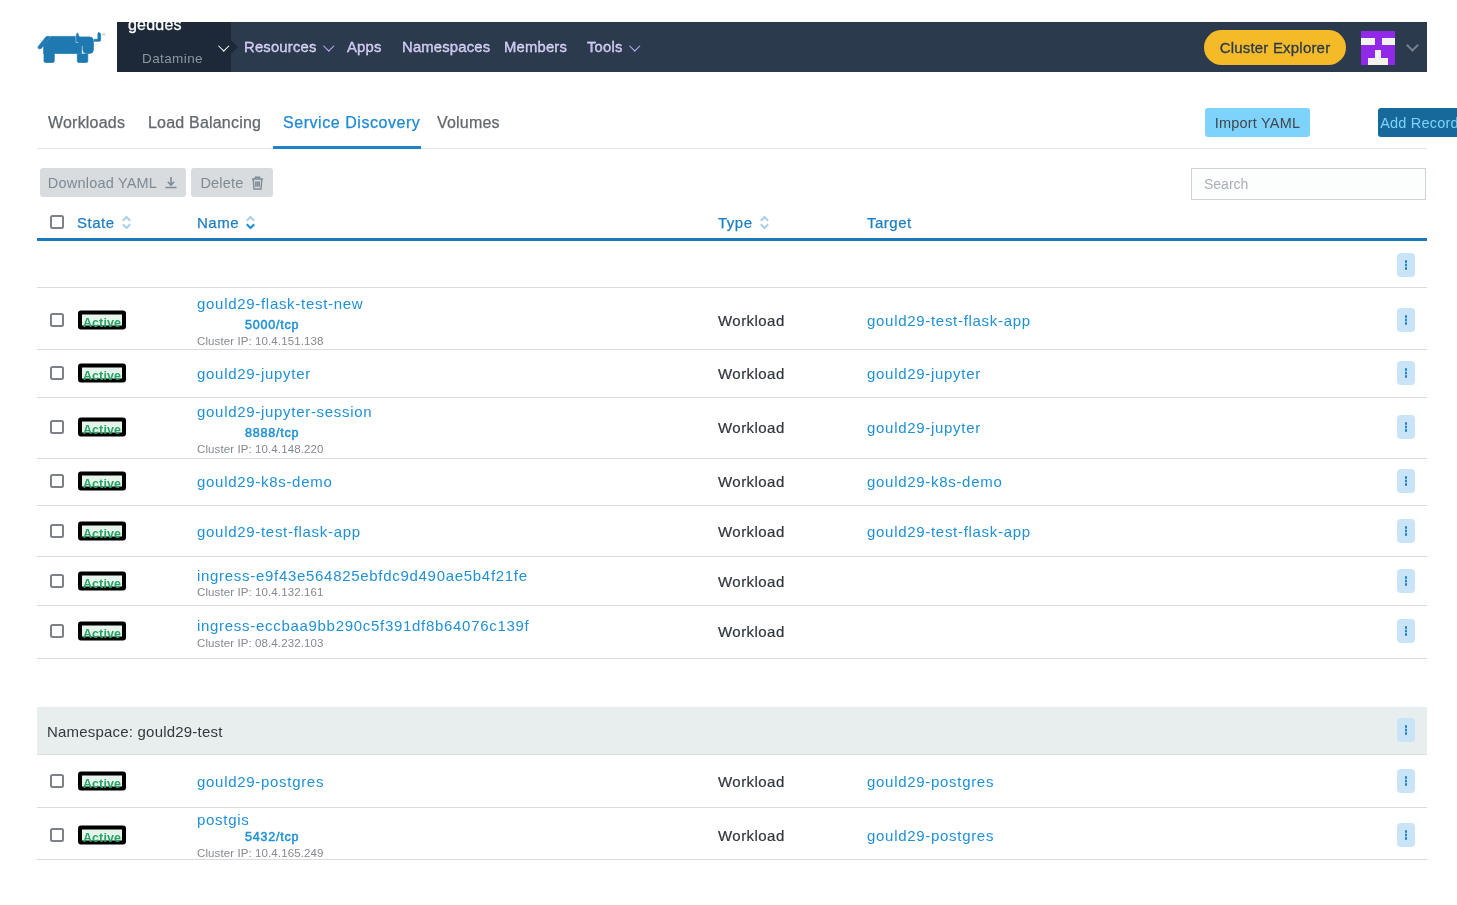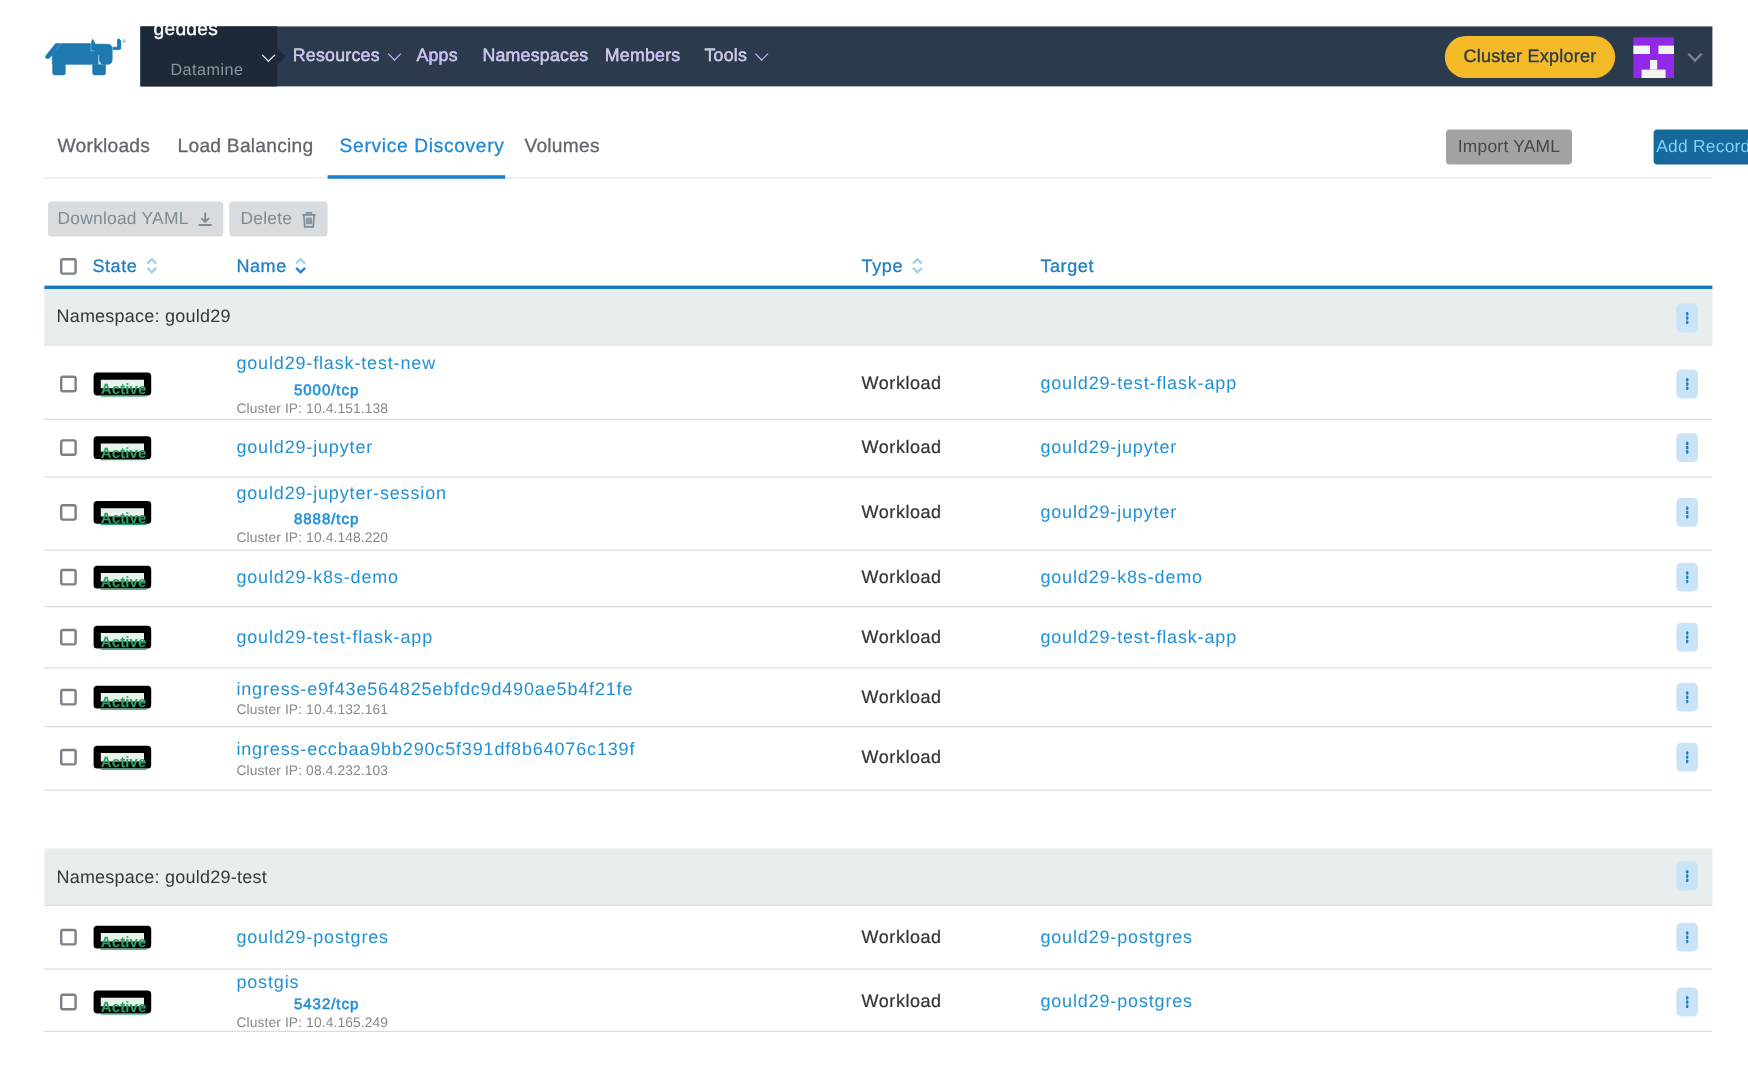--- a/index.html
+++ b/index.html
@@ -18,21 +18,21 @@
      border-top:7.5px solid transparent; border-bottom:7.5px solid transparent; border-left:7px solid #1d2938; }
   .menuitem { color:#c4b5fd; font-size:14.8px; -webkit-text-stroke:0.3px #f2f4f6; }
   .chev { display:inline-block; width:7.5px; height:7.5px; border-right:1.8px solid currentColor; border-bottom:1.8px solid currentColor; transform:rotate(45deg); margin-left:8px; margin-bottom:2.5px; }
   
   .tab { font-size:16px; color:#61676c; -webkit-text-stroke:0.25px currentColor; }
   .tab.active { color:#2089d5; letter-spacing:0.55px; }
   
   .btn { position:absolute; border-radius:3px; font-size:14.5px; display:flex; align-items:center; justify-content:center; }
   
   .cb { position:absolute; width:14px; height:14px; border:2px solid #7b8187; border-radius:2.5px; background:#fff; transform:translateY(-50%); }
-  .badge { position:absolute; transform:translateY(-50%); width:48px; height:19px; background:#e7f4ec; border:6px solid #000000; border-radius:3px; color:#27a465; font-size:12.5px; font-weight:bold; text-align:center; line-height:17px; letter-spacing:0.1px;text-decoration:underline; }
+  .badge { position:absolute; transform:translateY(-50%); width:48px; height:19px; background:#e7f4ec; border:4px solid #000000; border-radius:3px; color:#27a465; font-size:12.5px; font-weight:bold; text-align:center; line-height:17px; letter-spacing:0.1px; }
   .link { color:#2191d6; }
   .name { font-size:15px; letter-spacing:0.7px; }
   .port { font-size:12.5px; font-weight:normal; -webkit-text-stroke:0.5px currentColor; letter-spacing:0.8px;padding-left:48px; }
   .ip { font-size:11.5px; color:#84898e; letter-spacing:0.1px; }
   .type { font-size:15px; color:#30363b; letter-spacing:0.45px; -webkit-text-stroke:0.2px #30363b; }
   #search::placeholder { color:#a9b0b6; }
   .sep { position:absolute; left:37px; width:1390px; height:1px; background:#d9dcde; }
   .nsbar { position:absolute; left:37px; width:1390px; height:46px; background:#e8edee; }
   .nsbar .lbl { position:absolute; left:10px; top:50%; transform:translateY(-50%); font-size:15px; color:#33393e; }
   .dots { position:absolute; left:1397px; width:18px; height:24px; background:#c9e4f6; border-radius:4px; transform:translateY(-50%); }
@@ -78,53 +78,51 @@
     <div class="chev" style="position:absolute; left:1283px; top:18.5px; width:9px; height:9px; border-width:2.2px; color:#77828c;"></div>
   </div>
 
   <div class="vc tab" style="left:48px; top:123px;">Workloads</div>
   <div class="vc tab" style="left:148px; top:123px;">Load Balancing</div>
   <div class="vc tab active" style="left:283px; top:123px;">Service Discovery</div>
   <div class="vc tab" style="left:437px; top:123px;">Volumes</div>
   <div class="abs" style="left:37px; top:148px; width:1390px; height:1px; background:#e4e7e9;"></div>
   <div class="abs" style="left:273px; top:146px; width:148px; height:3px; background:#1f83cc;"></div>
 
-  <div class="btn" style="left:1205px; top:108px; width:105px; height:29px; background:#a3a3a3; color:#41474c;">Import YAML</div>
+  <div class="btn" style="left:1205px; top:108px; width:105px; height:29px; background:#7dd3fc; color:#41474c;">Import YAML</div>
   <div class="btn" style="left:1378px; top:108px; width:83px; height:29px; background:#17699c; color:#7dd3fc;">Add Record</div>
 
   <div class="btn" style="left:40px; top:168px; width:146px; height:29px; background:#d8dcdf; color:#7f8a92;">Download YAML
     <svg style="margin-left:7px" width="14" height="14" viewBox="0 0 14 14" fill="none" stroke="#7f8a92" stroke-width="1.6">
       <path d="M7 1 V8.5 M3.8 5.8 L7 9 L10.2 5.8 M1.5 11.5 H12.5"></path>
     </svg>
   </div>
   <div class="btn" style="left:191px; top:168px; width:82px; height:29px; background:#d8dcdf; color:#7f8a92;">Delete
     <svg style="margin-left:7px" width="13" height="14" viewBox="0 0 13 14" fill="none" stroke="#7f8a92" stroke-width="1.4">
       <path d="M1 3 H12 M2.2 3 L3 13 H10 L10.8 3 M4.5 3 V1.3 H8.5 V3 M4.8 5.2 V10.8 M6.5 5.2 V10.8 M8.2 5.2 V10.8"></path>
     </svg>
   </div>
+  <input id="search" style="position: absolute; left: 1191px; top: 168px; width: 235px; height: 32px; border: 1px solid rgb(206, 211, 216); background: rgb(252, 253, 253); border-radius: 0px; font-family: inherit; font-size: 14px; padding-left: 12px; color: rgb(65, 71, 76); outline: none;" placeholder="Search">
 
   <div class="cb" style="left:50px; top:222px;"></div>
   <div class="vc" style="left:77px; top:222px; color:#1f7ec2; font-size:15px; letter-spacing:0.5px; -webkit-text-stroke:0.25px #1f7ec2;">State<svg class="sorti" width="11" height="14" viewBox="0 0 11 14" fill="none">
         <path d="M1.8,5.2 L5.5,1.5 L9.2,5.2" stroke="#a9cfe9" stroke-width="2"></path>
         <path d="M1.8,8.8 L5.5,12.5 L9.2,8.8" stroke="#a9cfe9" stroke-width="2"></path>
       </svg></div>
   <div class="vc" style="left:197px; top:222px; color:#1f7ec2; font-size:15px; letter-spacing:0.5px; -webkit-text-stroke:0.25px #1f7ec2;">Name<svg class="sorti" width="11" height="14" viewBox="0 0 11 14" fill="none">
         <path d="M1.8,5.2 L5.5,1.5 L9.2,5.2" stroke="#a9cfe9" stroke-width="2"></path>
         <path d="M1.8,8.8 L5.5,12.5 L9.2,8.8" stroke="#2089d5" stroke-width="2"></path>
       </svg></div>
   <div class="vc" style="left:718px; top:222px; color:#1f7ec2; font-size:15px; letter-spacing:0.5px; -webkit-text-stroke:0.25px #1f7ec2;">Type<svg class="sorti" width="11" height="14" viewBox="0 0 11 14" fill="none">
         <path d="M1.8,5.2 L5.5,1.5 L9.2,5.2" stroke="#a9cfe9" stroke-width="2"></path>
         <path d="M1.8,8.8 L5.5,12.5 L9.2,8.8" stroke="#a9cfe9" stroke-width="2"></path>
       </svg></div>
   <div class="vc" style="left:867px; top:222px; color:#1f7ec2; font-size:15px; letter-spacing:0.5px; -webkit-text-stroke:0.25px #1f7ec2;">Target</div>
   <div class="abs" style="left:37px; top:238px; width:1390px; height:3px; background:#1d77bb;"></div>
 
-  <div class="nsbar" style="top:241px;">
-      <span class="lbl">Namespace: gould29</span>
-    </div>
   <div class="dots" style="top:265px;"></div>
   <div class="sep" style="top:287px;"></div>
 
   <div class="cb" style="left:50px; top:320px;"></div>
   <div class="badge" style="left:78px; top:320px;">Active</div>
   <div class="vc link name" style="left:197px; top:303px;">gould29-flask-test-new</div>
   <div class="vc link port" style="left:197px; top:325px;">5000/tcp</div>
   <div class="vc ip" style="left:197px; top:341px;">Cluster IP: 10.4.151.138</div>
   <div class="vc type" style="left:718px; top:320px;">Workload</div>
   <div class="vc link name" style="left:867px; top:320px;">gould29-test-flask-app</div>

